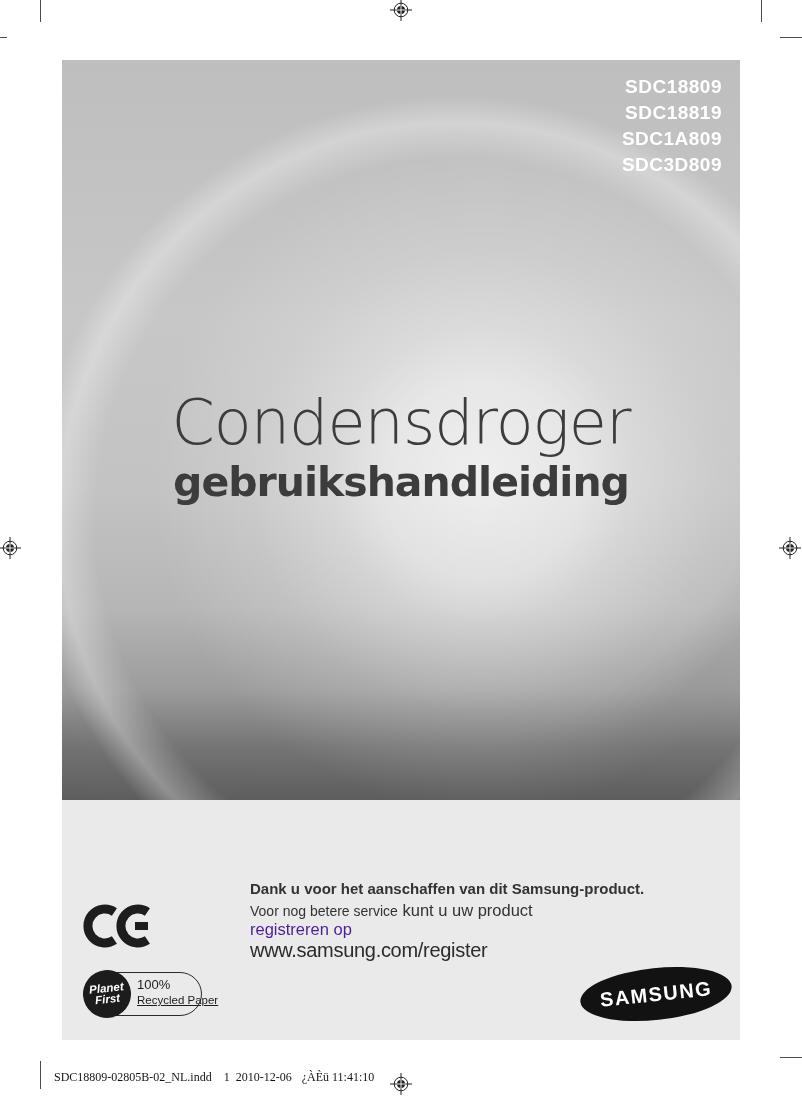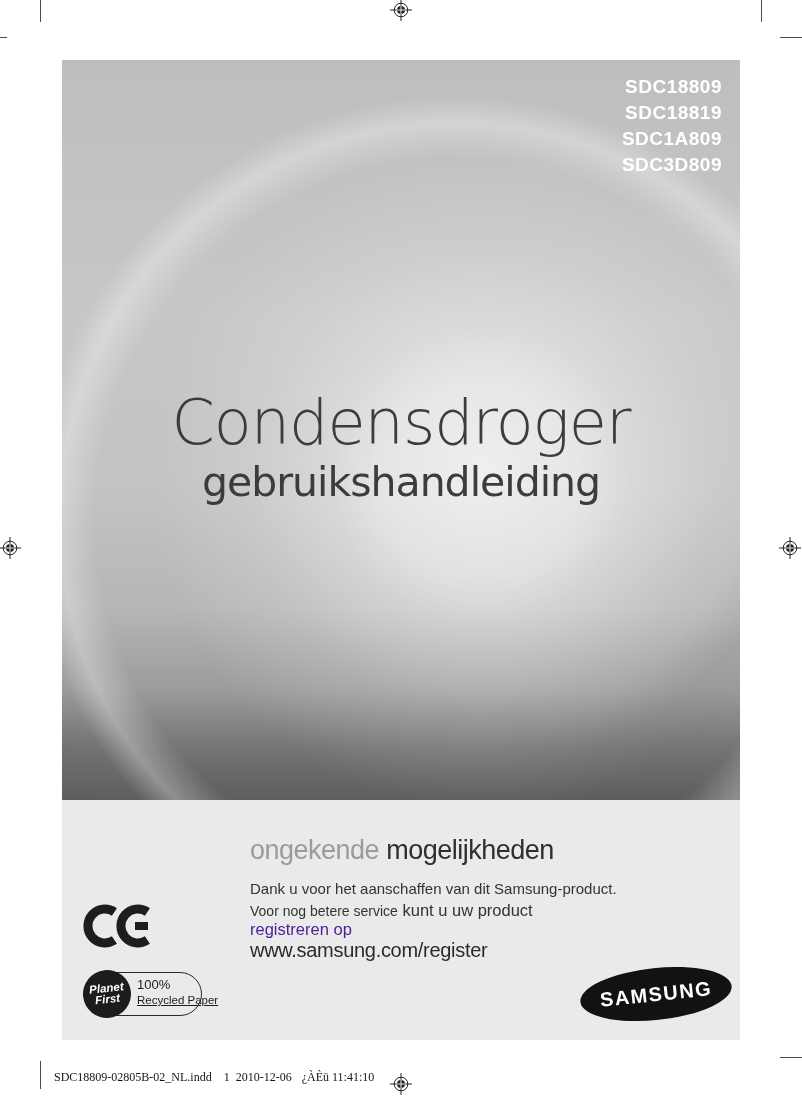--- a/index.html
+++ b/index.html
@@ -43,30 +43,30 @@
   .titleblock {
     position: absolute; left: 0; right: 0; top: 318px;
     text-align: center; color: #3c3c3c;
   }
   .title {
     font-family: "DejaVu Sans", "Liberation Sans", sans-serif;
     font-weight: 200; font-size: 62px; line-height: 1.02; letter-spacing: -1px; margin-top: 13px;
   }
   .subtitle {
     font-family: "DejaVu Sans", "Liberation Sans", sans-serif;
-    font-weight: 400; font-size: 41px; margin-top: 4px; letter-spacing: -1px;
+    font-weight: 700; font-size: 41px; margin-top: 4px; letter-spacing: -1px;
   }
 
   .panel { position: absolute; left: 0; top: 740px; width: 678px; height: 240px; background: #eaeaea; }
 
   .tagline { position: absolute; left: 188px; top: 775px; font-size: 27px; letter-spacing: -0.5px; }
   .tagline .lt { color: #9b9b9b; }
   .tagline .dk { color: #2f2f2f; font-weight: 500; }
 
-  .thanks  { position: absolute; left: 188px; top: 820px; font-size: 15px;  color: #333333; }
+  .thanks  { position: absolute; left: 188px; top: 820px; font-size: 15px;  color: #333333; font-weight: bold; }
   .service { position: absolute; left: 188px; top: 841px; font-size: 16.5px; color: #333333; text-align: right; }
   .service .sm { font-size: 14px; }
   .service2{ position: absolute; left: 188px; top: 860px; font-size: 16.5px; color: #4c1d95; }
   .url     { position: absolute; left: 188px; top: 879px; font-size: 20px;  color: #2b2b2b; letter-spacing: -0.3px; }
 
   .ce { position: absolute; left: 20px; top: 843px; }
 
   .planet {
     position: absolute; left: 22px; top: 912px;
     width: 118px; height: 44px;
@@ -150,23 +150,20 @@
         <div>SDC3D809</div>
       </div>
       <div class="titleblock">
         <div class="title">Condensdroger</div>
         <div class="subtitle">gebruikshandleiding</div>
       </div>
     </div>
 
     <div class="panel"></div>
 
-    <div class="tagline">
-      <span class="lt">ongekende</span><span class="dk"> mogelijkheden</span>
-    </div>
 
     <div class="thanks">Dank u voor het aanschaffen van dit Samsung-product.</div>
 
     <div class="service">
       <span class="sm">Voor nog betere service</span><span> kunt u uw product</span>
     </div>
     <div class="service2">registreren op</div>
 
     <div class="url">www.samsung.com/register</div>
 

